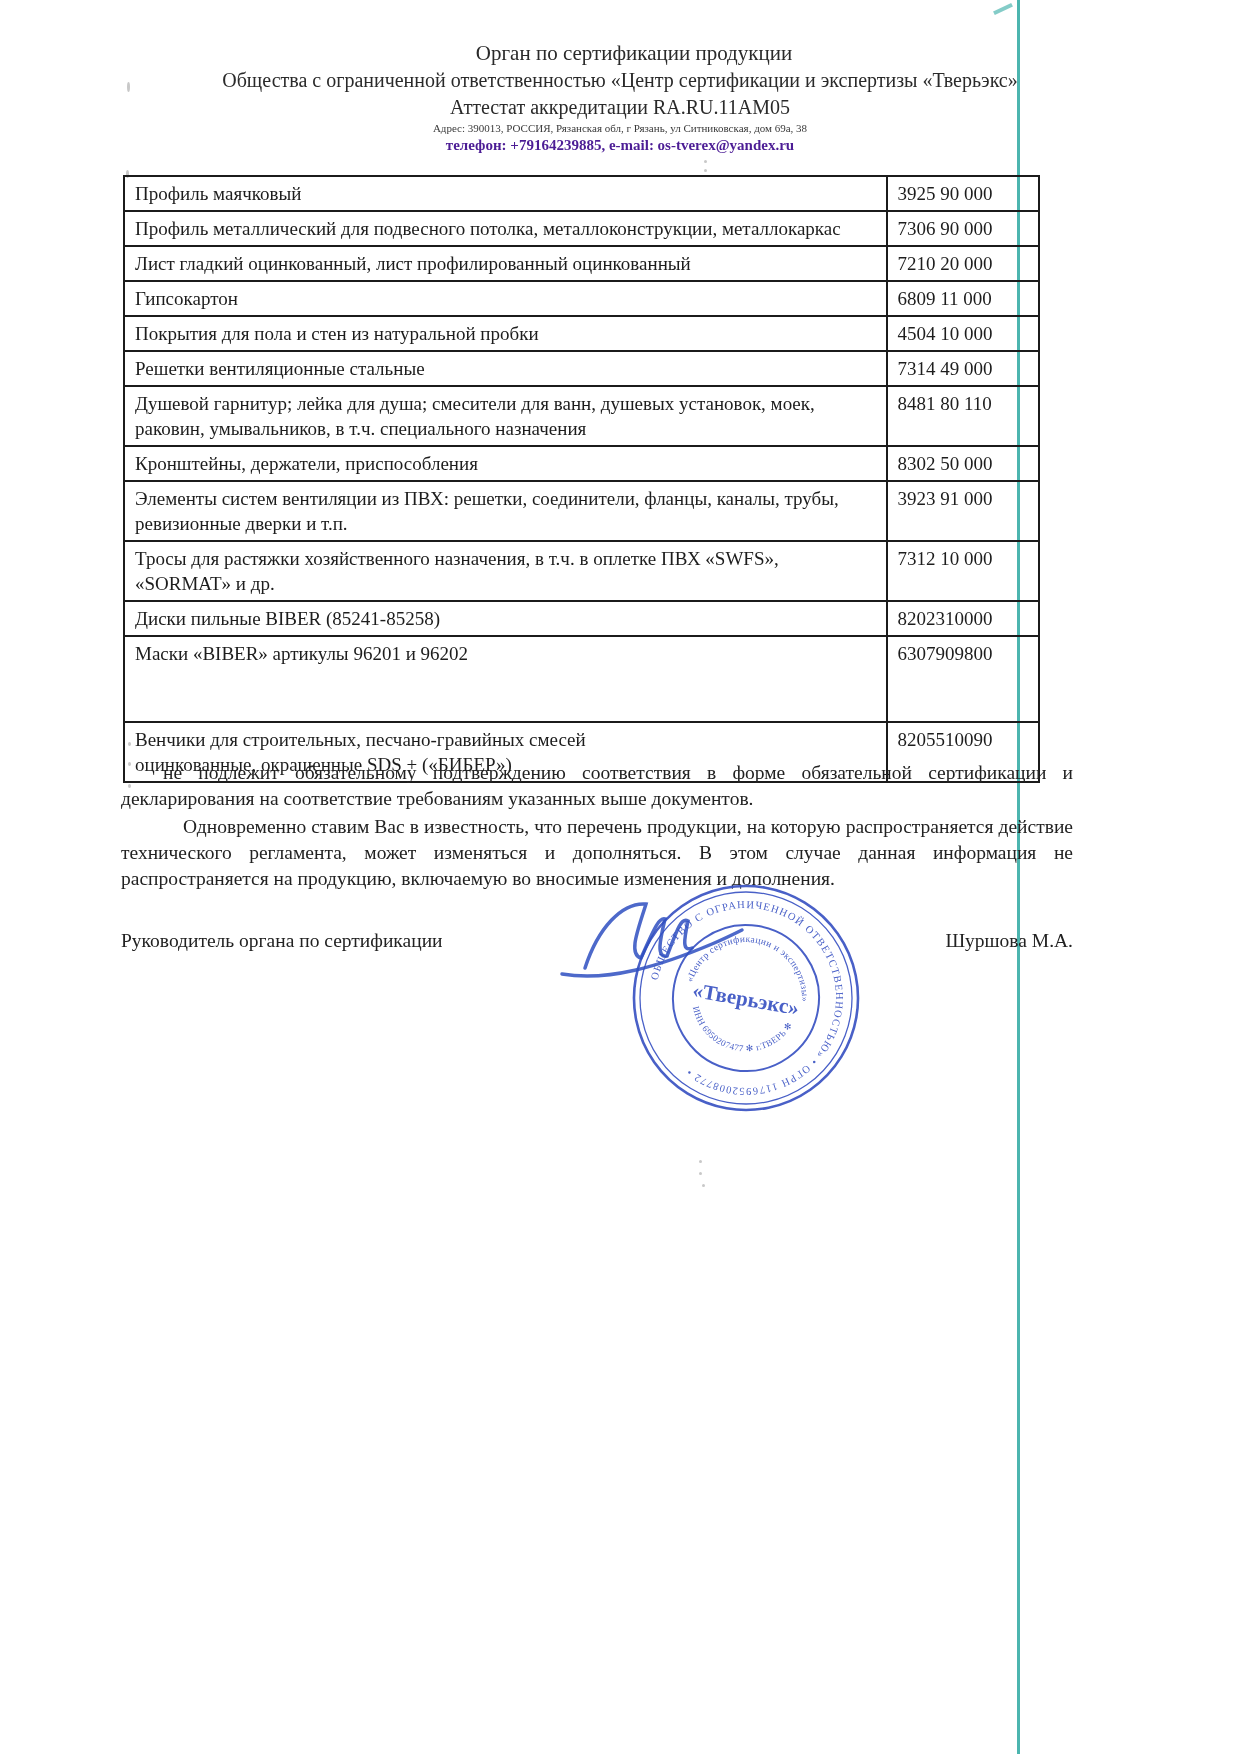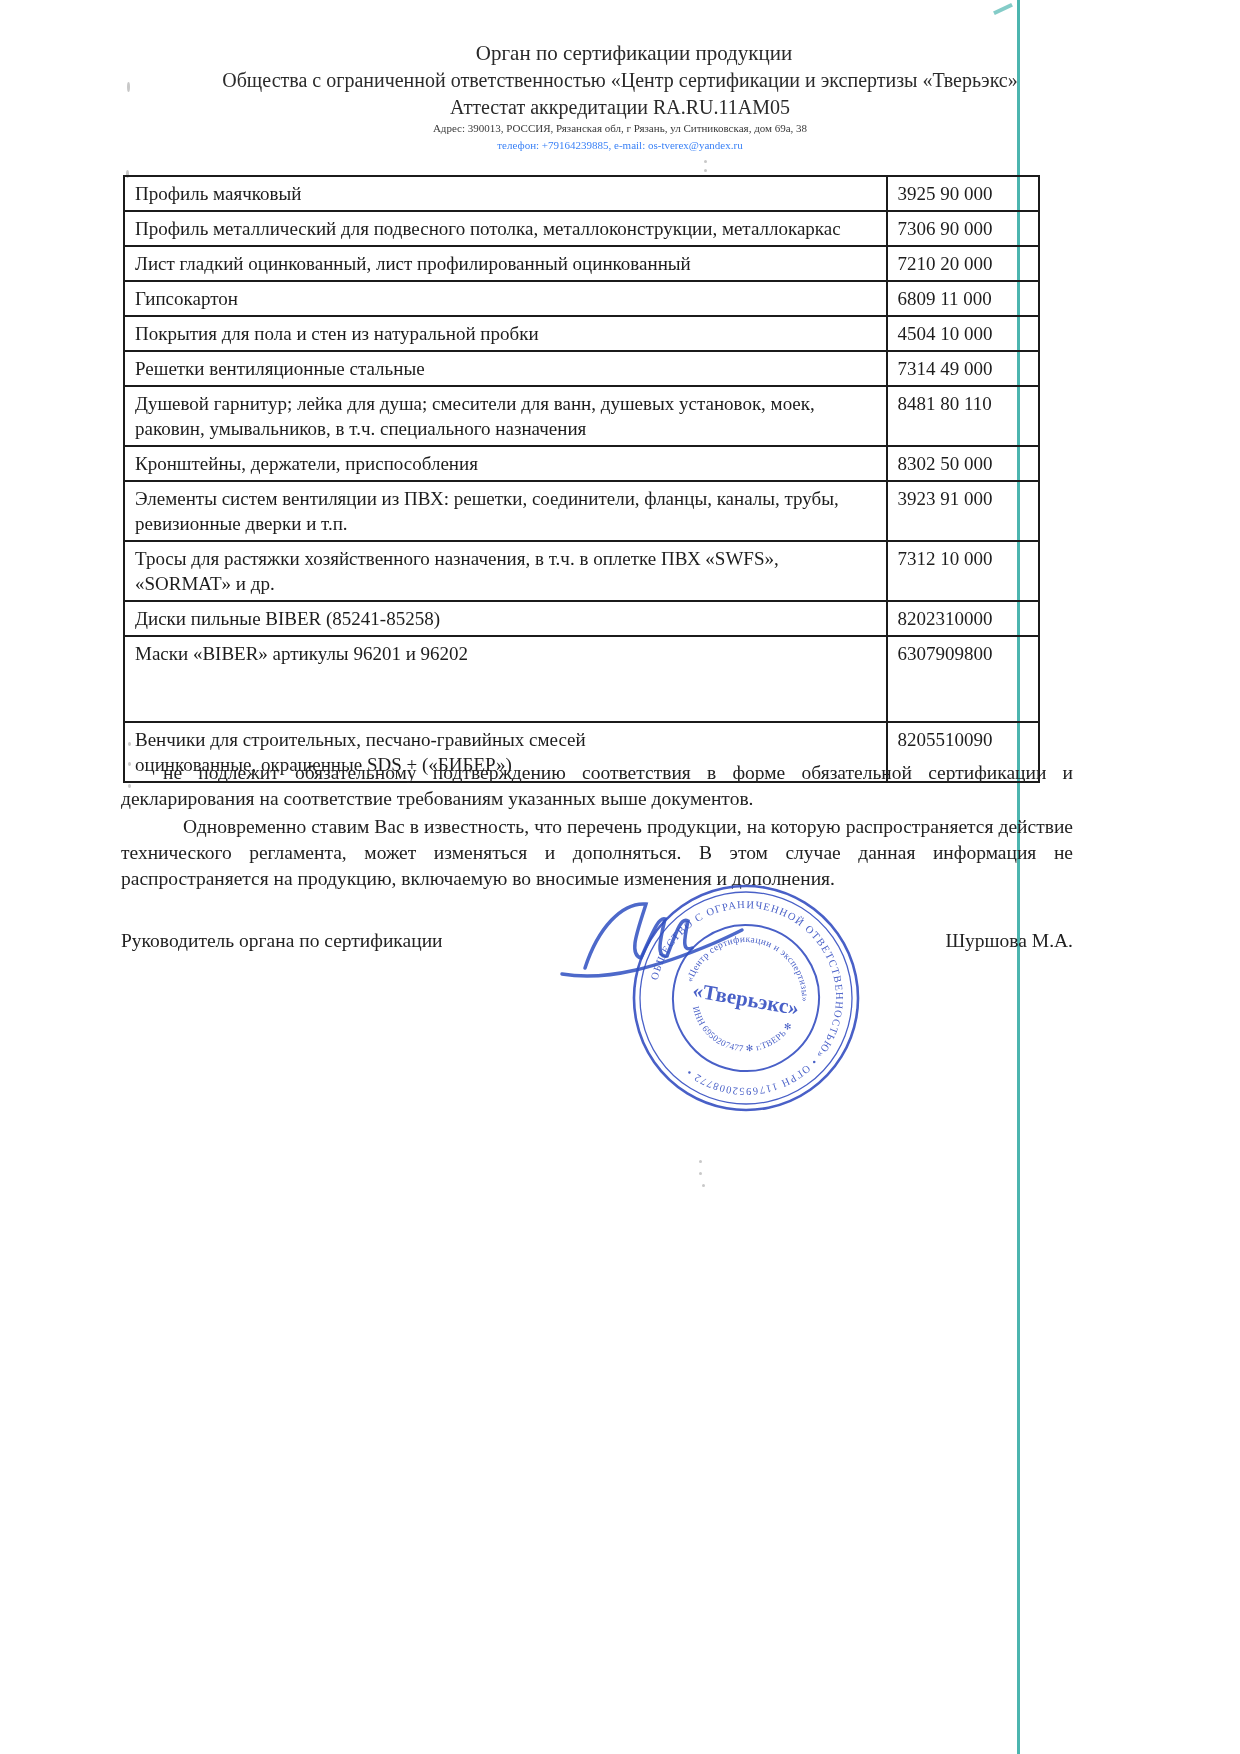--- a/index.html
+++ b/index.html
@@ -15,21 +15,21 @@
   
   .teal-line{position:absolute;top:0;left:1017px;width:3px;height:100%;background:#1fa39b;opacity:.8;}
   .teal-tick{position:absolute;top:7px;left:993px;width:20px;height:4px;background:#1fa39b;opacity:.55;transform:rotate(-25deg);}
   .speck{position:absolute;background:#9a9a9a;opacity:.55;border-radius:50%;}
   
   .header{position:absolute;top:40px;left:0;width:100%;text-align:center;}
   .h-line1{font-size:21px;line-height:27px;color:#2a2a2a;padding-left:28px;}
   .h-line2{font-size:20px;line-height:27px;color:#2a2a2a;}
   .h-line3{font-size:20px;line-height:26px;color:#2a2a2a;}
   .h-line4{font-size:11px;line-height:17px;color:#3a3a3a;}
-  .h-line5{font-size:11px;line-height:16px;color:#3b82f6;}
+  .h-line5{font-size:15px;line-height:16px;color:#4c1d95;font-weight:bold;}
   
   table.products{
     position:absolute;top:175px;left:123px;
     width:917px;border-collapse:collapse;
     font-size:19px;
   }
   table.products td{
     border:2px solid #1b1b1b;
     vertical-align:top;
     padding:4px 8px 4px 10px;

